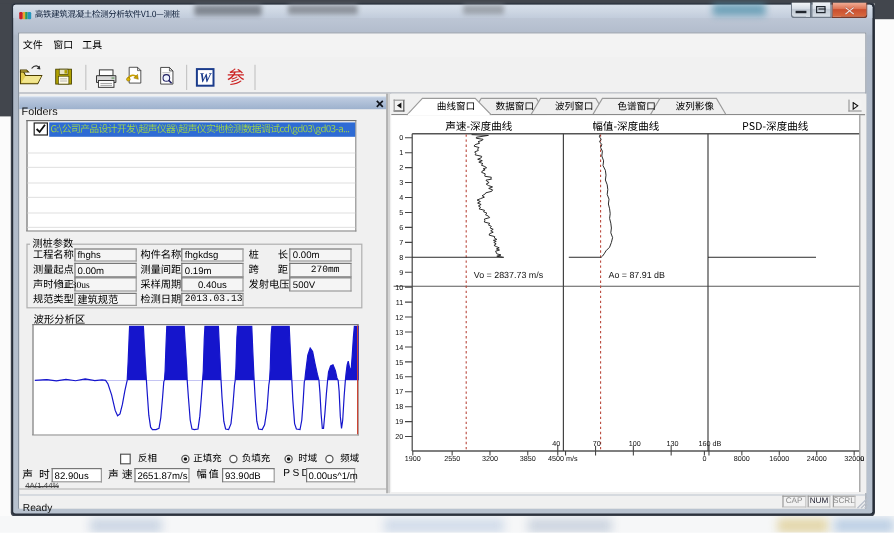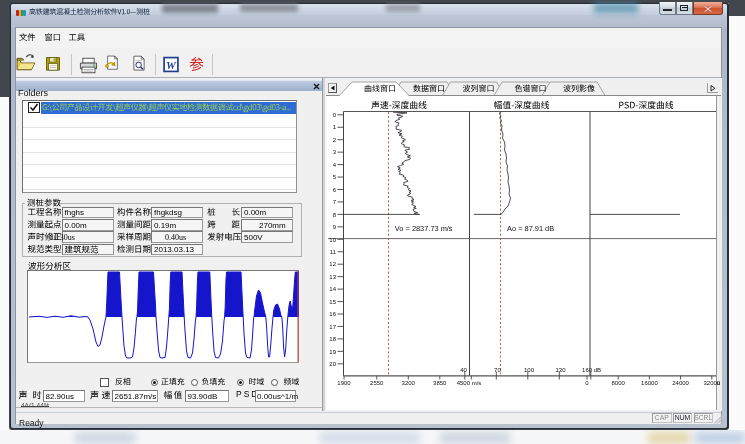--- a/index.html
+++ b/index.html
@@ -110,27 +110,27 @@
     <div style="position:absolute;left:61.5px;top:219px;width:52.5px;height:11.5px;background:#f5f5f5;border:1px solid #9a9a9a;border-top-color:#777;border-left-color:#777"></div>
     <div style="position:absolute;left:64.5px;top:220.5px;font-family:'Liberation Sans',sans-serif;font-size:8px;color:#000">0.00m</div>
     <div style="position:absolute;left:61.5px;top:231.3px;width:52.5px;height:11.5px;background:#f5f5f5;border:1px solid #9a9a9a;border-top-color:#777;border-left-color:#777"></div>
     <div style="position:absolute;left:50px;top:232.8px;font-family:Liberation Serif, serif;font-size:8px;color:#000">11.30us</div>
     <div style="position:absolute;left:61.5px;top:243.6px;width:52.5px;height:11.5px;background:#f5f5f5;border:1px solid #9a9a9a;border-top-color:#777;border-left-color:#777"></div>
     <div style="position:absolute;left:151px;top:206.5px;width:52px;height:11.5px;background:#f5f5f5;border:1px solid #9a9a9a;border-top-color:#777;border-left-color:#777"></div>
     <div style="position:absolute;left:154px;top:208px;font-family:'Liberation Sans',sans-serif;font-size:8px;color:#000">fhgkdsg</div>
     <div style="position:absolute;left:151px;top:219px;width:52px;height:11.5px;background:#f5f5f5;border:1px solid #9a9a9a;border-top-color:#777;border-left-color:#777"></div>
     <div style="position:absolute;left:154px;top:220.5px;font-family:'Liberation Sans',sans-serif;font-size:8px;color:#000">0.19m</div>
     <div style="position:absolute;left:151px;top:231.3px;width:52px;height:11.5px;background:#f5f5f5;border:1px solid #9a9a9a;border-top-color:#777;border-left-color:#777"></div>
-    <div style="position:absolute;left:165px;top:232.8px;font-family:Liberation Serif, serif;font-size:8px;color:#000">0.40us</div>
+    <div style="position:absolute;left:165px;top:232.8px;font-family:Liberation Sans, sans-serif;font-size:8px;color:#000">0.40us</div>
     <div style="position:absolute;left:151px;top:243.6px;width:52px;height:11.5px;background:#f5f5f5;border:1px solid #9a9a9a;border-top-color:#777;border-left-color:#777"></div>
-    <div style="position:absolute;left:154px;top:245.1px;font-family:Liberation Sans, sans-serif;font-size:8px;color:#000">2013.03.13</div>
+    <div style="position:absolute;left:154px;top:245.1px;font-family:Liberation Mono, monospace;font-size:8px;color:#000">2013.03.13</div>
     <div style="position:absolute;left:241px;top:206.5px;width:51.5px;height:11.5px;background:#f5f5f5;border:1px solid #9a9a9a;border-top-color:#777;border-left-color:#777"></div>
     <div style="position:absolute;left:244px;top:208px;font-family:'Liberation Sans',sans-serif;font-size:8px;color:#000">0.00m</div>
     <div style="position:absolute;left:241px;top:219px;width:51.5px;height:11.5px;background:#f5f5f5;border:1px solid #9a9a9a;border-top-color:#777;border-left-color:#777"></div>
-    <div style="position:absolute;left:259px;top:220.5px;font-family:Liberation Sans, sans-serif;font-size:8px;color:#000">270mm</div>
+    <div style="position:absolute;left:259px;top:220.5px;font-family:Liberation Mono, monospace;font-size:8px;color:#000">270mm</div>
     <div style="position:absolute;left:241px;top:231.3px;width:51.5px;height:11.5px;background:#f5f5f5;border:1px solid #9a9a9a;border-top-color:#777;border-left-color:#777"></div>
     <div style="position:absolute;left:244px;top:232.8px;font-family:'Liberation Sans',sans-serif;font-size:8px;color:#000">500V</div>
     <div style="position:absolute;left:27px;top:270px;width:272px;height:93px;background:#fff;border:1px solid #999;border-top-color:#777;border-left-color:#777"></div>
     <svg style="position:absolute;left:28px;top:271px" width="271" height="91" viewBox="0 0 271 91">
       <defs>
         <clipPath id="posclip">
           <rect x="0" y="0" width="271" height="46"></rect>
         </clipPath>
       </defs>
       <polygon points="1,46 11,45.3 19,46.4 27,45.2 35,46.3 43,44.8 51,46.2 57,45.6 60,46 62,49 65,58 68,71 70,75.5 72,74 74,66 76,55 77.5,48 78,46 78.8,30 79.6,10 80,1 91.5,1 92.5,20 93.5,38 94,46 94.8,58 96,75 97.5,85 99,87 102,87 104.5,86 106,77 107.5,60 108.5,47 109,46 109.6,38 110.4,15 111,1 125.5,1 126.5,18 127.6,36 128,46 129,60 130.5,79 132,86.5 134,87 137,86.5 138.5,76 139.8,60 140.8,46 141.4,38 142.2,12 142.8,1 154,1 155,22 155.8,38 156.2,46 157,60 158.5,80 160,86.5 162.5,87 164.5,82 166,68 167.4,50 168,46 168.6,36 169.4,10 170,1 181.8,1 182.6,20 183.4,38 183.8,46 184.6,60 186,80 187.5,86.5 190.5,87 192.5,83 194.5,70 196,50 196.6,46 197.2,36 198,8 198.6,1 213,1 214,22 214.8,39 215.2,46 216,62 217.5,82 219,86.5 222,87 223.5,79 224.6,64 225.6,47 226,46 226.6,40 228.5,25 230.5,19 232.5,22 234.5,32 236.5,41 237.8,46 238.6,56 239.6,74 240.6,86 241.6,86 242.8,73 244,57 245,46 245.8,39 247.5,34 249.5,33 251.5,38 252.8,44 253.8,46 254.6,55 255.6,76 256.6,86 257.6,79 258.8,59 259.8,46 260.4,40 261.3,33 262.2,30 263.2,35 264,38 264.8,35 265.6,24 266.5,10 267.3,1 271.8,1 271.8,46 1,46" fill="#1515cc" clip-path="url(#posclip)"></polygon>

